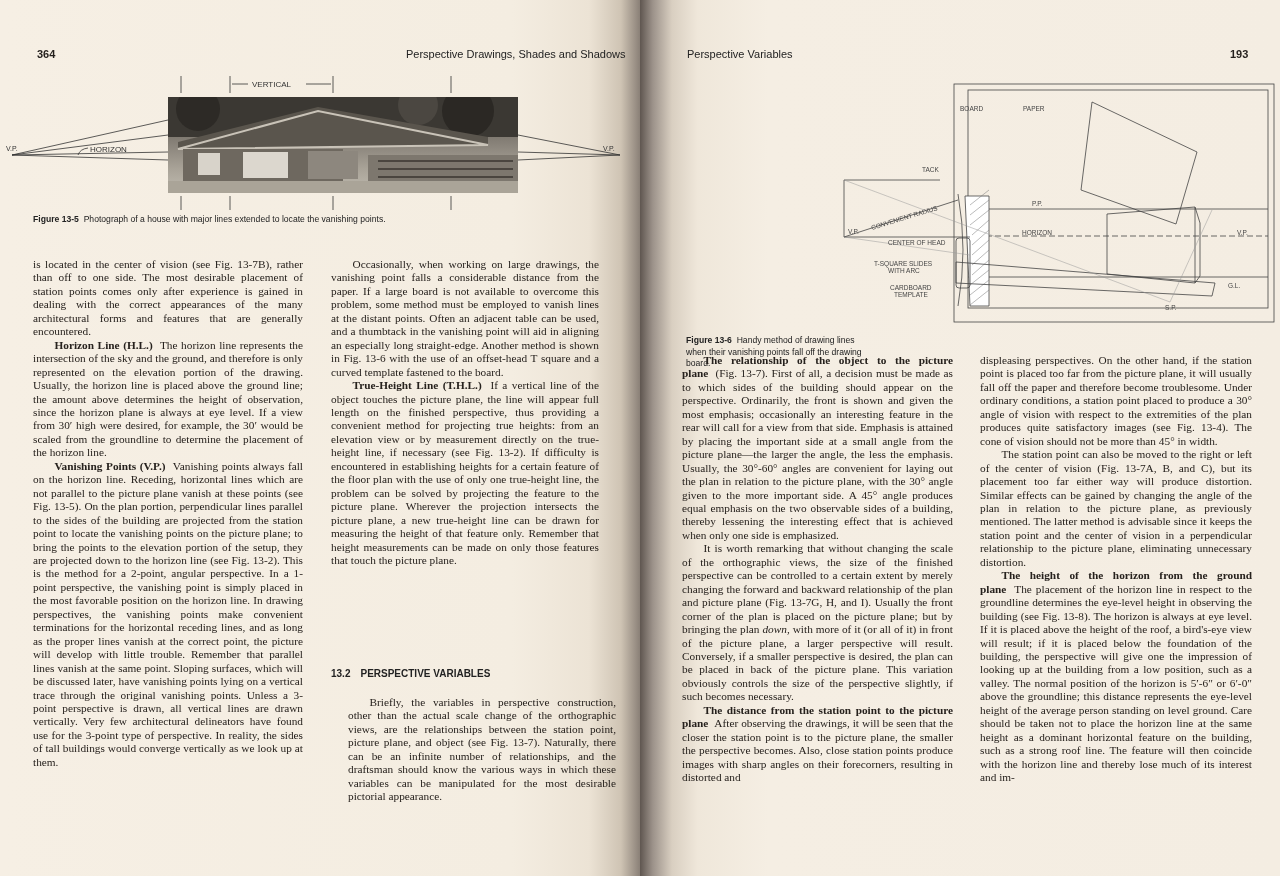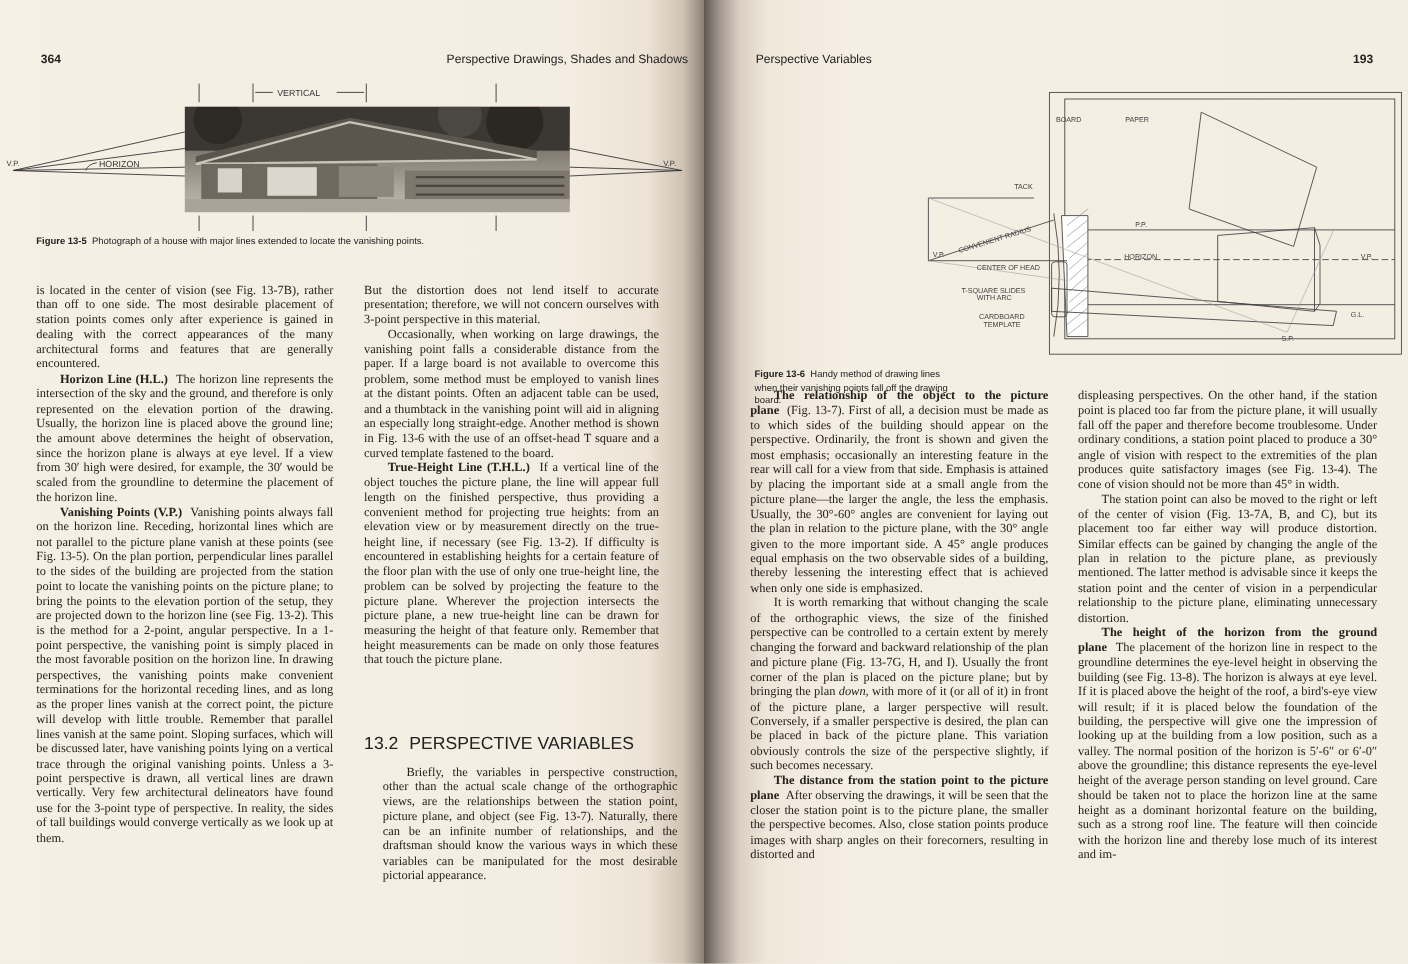--- a/index.html
+++ b/index.html
@@ -8,21 +8,21 @@
   .page-left { left:0; width:640px; background:linear-gradient(90deg,#f6efe4 0%,#f4ede1 80%,#ece3d5 92%,#cfc4b4 97%,#8a8077 100%); }
   .page-right { left:640px; width:640px; background:linear-gradient(90deg,#5f5650 0%,#9c928a 2%,#d9cfc1 5%,#efe7da 9%,#f5eee3 20%,#f4ede2 100%); }
   .running-head { position:absolute; top:48px; font-family:"Liberation Sans", sans-serif; font-size:11px; color:#222; }
   .pageno { position:absolute; top:48px; font-family:"Liberation Sans", sans-serif; font-weight:bold; font-size:11px; }
   .caption { position:absolute; font-family:"Liberation Sans", sans-serif; font-size:8.6px; line-height:11.5px; color:#222; }
   .caption b { font-weight:bold; }
   .col { position:absolute; font-size:11.3px; line-height:13.45px; text-align:justify; color:#26211d; }
   .col p { margin:0; text-indent:0; }
   .col p.ind { text-indent:1.9em; }
   .col b { font-weight:bold; }
-  .h2 { position:absolute; font-family:"Liberation Sans", sans-serif; font-weight:normal; font-size:16px; color:#222; }
+  .h2 { position:absolute; font-family:"Liberation Sans", sans-serif; font-weight:bold; font-size:10px; color:#222; }
   .h2 span { margin-right:10px; }
   .photo { position:absolute; left:168px; top:97px; width:350px; height:96px; background:linear-gradient(180deg,#4a4640 0%,#6c665e 25%,#8a847b 50%,#a9a398 75%,#c0bbb0 100%); overflow:hidden; }
   svg text { font-family:"Liberation Sans", sans-serif; }
 </style>
 </head>
 <body>
 
 <div class="page page-left">
   <div class="pageno" style="left:37px;">364</div>
   <div class="running-head" style="left:386px;margin-left:20px;">Perspective Drawings, Shades and Shadows</div>
@@ -81,21 +81,20 @@
     </div>
   </div>
 
   <div class="col" style="left:33px;top:258px;width:270px;">
     <p>is located in the center of vision (see Fig. 13-7B), rather than off to one side. The most desirable placement of station points comes only after experience is gained in dealing with the correct appearances of the many architectural forms and features that are generally encountered.</p>
     <p class="ind"><b>Horizon Line (H.L.)</b>&nbsp;&nbsp;<span>The horizon line represents the intersection of the sky and the ground, and therefore is only represented on the elevation portion of the drawing. Usually, the horizon line is placed above the ground line; the amount above determines the height of observation, since the horizon plane is always at eye level. If a view from 30′ high were desired, for example, the 30′ would be scaled from the groundline to determine the placement of the horizon line.</span></p>
     <p class="ind"><b>Vanishing Points (V.P.)</b>&nbsp;&nbsp;<span>Vanishing points always fall on the horizon line. Receding, horizontal lines which are not parallel to the picture plane vanish at these points (see Fig. 13-5). On the plan portion, perpendicular lines parallel to the sides of the building are projected from the station point to locate the vanishing points on the picture plane; to bring the points to the elevation portion of the setup, they are projected down to the horizon line (see Fig. 13-2). This is the method for a 2-point, angular perspective. In a 1-point perspective, the vanishing point is simply placed in the most favorable position on the horizon line. In drawing perspectives, the vanishing points make convenient terminations for the horizontal receding lines, and as long as the proper lines vanish at the correct point, the picture will develop with little trouble. Remember that parallel lines vanish at the same point. Sloping surfaces, which will be discussed later, have vanishing points lying on a vertical trace through the original vanishing points. Unless a 3-point perspective is drawn, all vertical lines are drawn vertically. Very few architectural delineators have found use for the 3-point type of perspective. In reality, the sides of tall buildings would converge vertically as we look up at them.</span></p>
   </div>
 
   <div class="col" style="left:331px;top:258px;width:268px;">
-    <p>But the distortion does not lend itself to accurate presentation; therefore, we will not concern ourselves with 3-point perspective in this material.</p>
     <p class="ind">Occasionally, when working on large drawings, the vanishing point falls a considerable distance from the paper. If a large board is not available to overcome this problem, some method must be employed to vanish lines at the distant points. Often an adjacent table can be used, and a thumbtack in the vanishing point will aid in aligning an especially long straight-edge. Another method is shown in Fig. 13-6 with the use of an offset-head T square and a curved template fastened to the board.</p>
     <p class="ind"><b>True-Height Line (T.H.L.)</b>&nbsp;&nbsp;<span>If a vertical line of the object touches the picture plane, the line will appear full length on the finished perspective, thus providing a convenient method for projecting true heights: from an elevation view or by measurement directly on the true-height line, if necessary (see Fig. 13-2). If difficulty is encountered in establishing heights for a certain feature of the floor plan with the use of only one true-height line, the problem can be solved by projecting the feature to the picture plane. Wherever the projection intersects the picture plane, a new true-height line can be drawn for measuring the height of that feature only. Remember that height measurements can be made on only those features that touch the picture plane.</span></p>
   </div>
   <div class="h2" style="left:331px;top:668px;">
     <span>13.2</span><span>PERSPECTIVE VARIABLES</span>
   </div>
   <div class="col" style="left:348px;top:696px;width:268px;">
     <p class="ind">Briefly, the variables in perspective construction, other than the actual scale change of the orthographic views, are the relationships between the station point, picture plane, and object (see Fig. 13-7). Naturally, there can be an infinite number of relationships, and the draftsman should know the various ways in which these variables can be manipulated for the most desirable pictorial appearance.</p>
   </div>
 </div>

